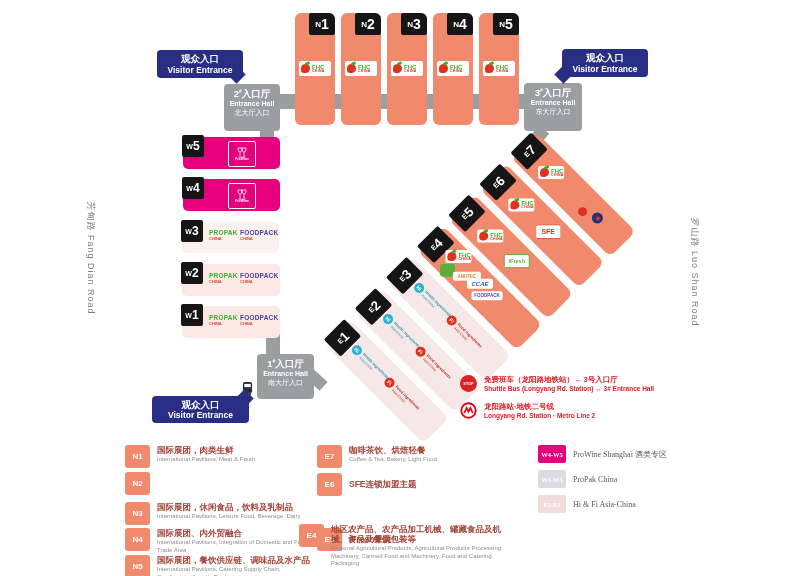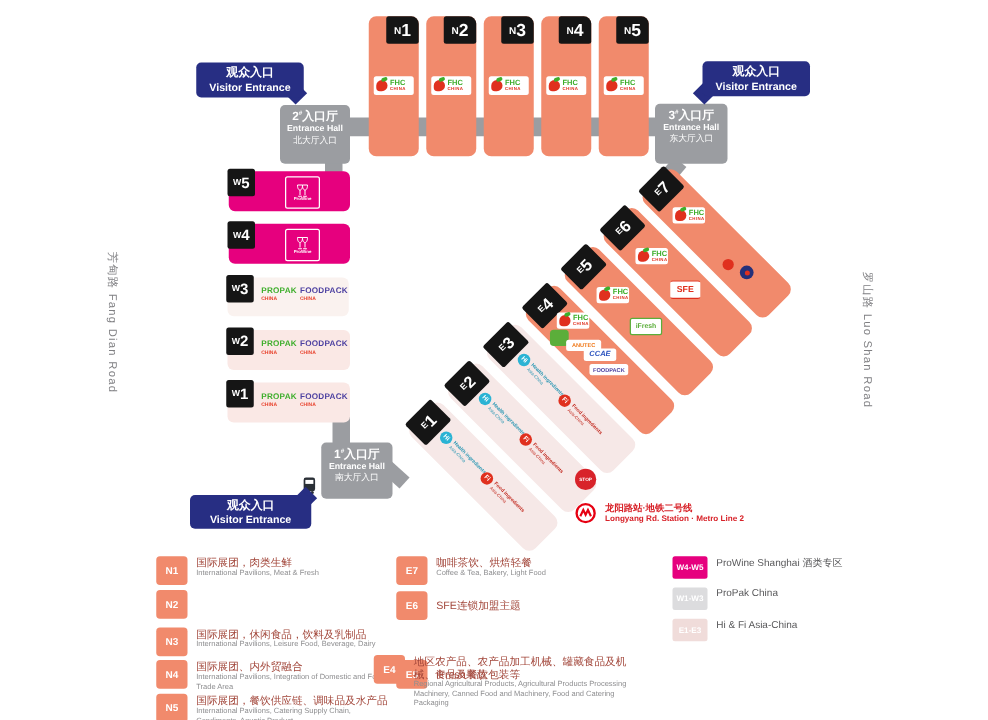--- a/index.html
+++ b/index.html
@@ -114,23 +114,23 @@
   .stop-circle{width:17px;height:17px;border-radius:50%;background:#D8232A;color:#fff;
     font-size:3.8px;font-weight:800;display:flex;align-items:center;justify-content:center;flex:none;}
   .sh-zh{font-size:7.5px;font-weight:bold;line-height:1.3;}
   .sh-en{font-size:6.5px;font-weight:bold;line-height:1.3;}
 
   
   .lrow{position:absolute;display:flex;gap:7px;align-items:flex-start;}
   .lbadge{width:25px;height:23px;background:#F18A6C;border-radius:3px;color:#fff;font-size:8px;
     font-weight:800;display:flex;align-items:center;justify-content:center;flex:none;}
   .ltext{display:flex;flex-direction:column;}
-  .lzh{font-size:8.5px;font-weight:normal;color:#A2463A;line-height:1.2;}
+  .lzh{font-size:8.5px;font-weight:bold;color:#A2463A;line-height:1.2;}
   .len{font-size:6px;color:#8E8E90;line-height:1.25;margin-top:1px;}
-  .zrow{align-items:flex-start;}
+  .zrow{align-items:center;font-family:Liberation Serif, serif;}
   .zbadge{width:28px;height:18px;border-radius:2px;color:#fff;font-size:6.5px;font-weight:800;
     display:flex;align-items:center;justify-content:center;flex:none;}
   .zb-magenta{background:#E6007E;}
   .zb-pale{background:#DCDCDE;}
   .zb-pink{background:#F0DCDA;}
   .zlabel{font-size:8px;color:#58585A;}
 
   .leftcol .lrow{width:190px;}
   .midcol .lrow{width:215px;}
 </style>
@@ -452,20 +452,24 @@
       <div class="dot dot-navy chip" style="left:13px;top:98px;width:11px;height:11px;"></div>
     </div>
   </div>
 
   <div class="road" style="left:90px;top:258px;transform:translate(-50%,-50%) rotate(90deg);">芳甸路 Fang Dian Road</div>
   <div class="road" style="left:694px;top:272px;transform:translate(-50%,-50%) rotate(90deg);">罗山路 Luo Shan Road</div>
 
   <div class="shuttle">
     <div class="sh-row" style="left:0;top:0;">
       <span class="stop-circle">STOP</span>
+      <span>
+        <div class="sh-zh">免费班车（龙阳路地铁站）↔ 3号入口厅</div>
+        <div class="sh-en">Shuttle Bus (Longyang Rd. Station) ↔ 3# Entrance Hall</div>
+      </span>
     </div>
     <div class="sh-row" style="left:0;top:27px;">
       <svg width="17" height="17" viewBox="0 0 20 20">
         <circle cx="10" cy="10" r="8.5" fill="none" stroke="#E60012" stroke-width="2.2"></circle>
         <path d="M5 13 L7.8 7 L10 11.5 L12.2 7 L15 13" fill="none" stroke="#E60012" stroke-width="2"></path>
       </svg>
       <span>
         <div class="sh-zh">龙阳路站·地铁二号线</div>
         <div class="sh-en">Longyang Rd. Station · Metro Line 2</div>
       </span>

